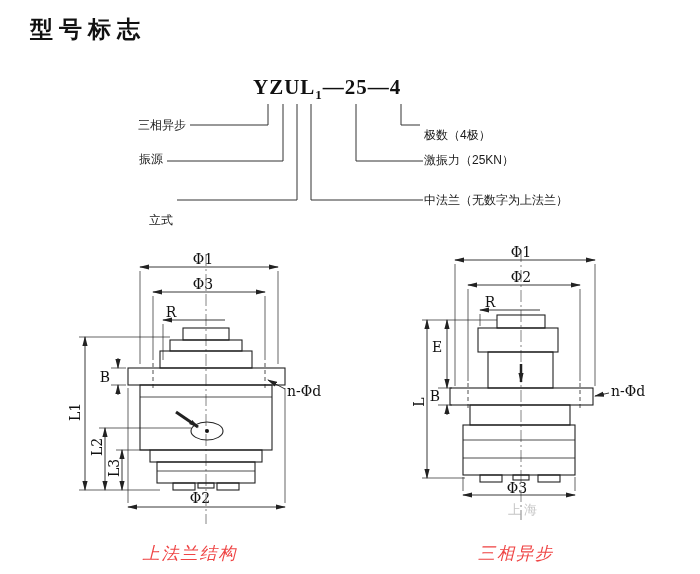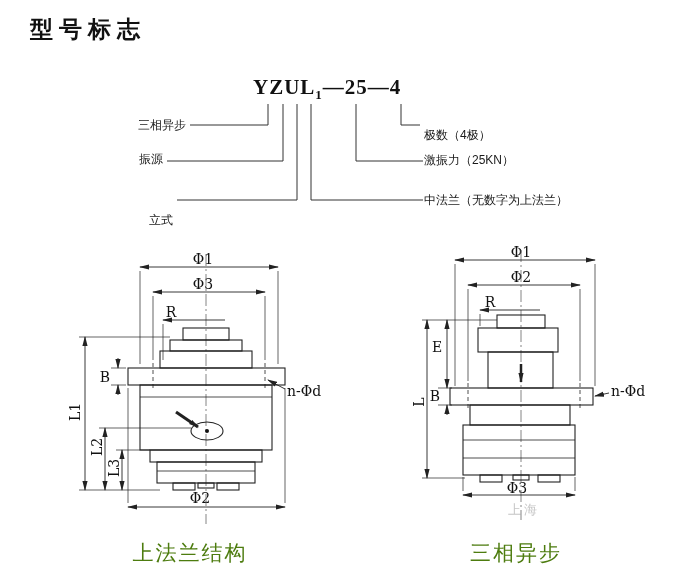--- a/index.html
+++ b/index.html
@@ -22,22 +22,22 @@
     position:absolute; font-size:12px; color:#1a1a1a; white-space:nowrap;
     line-height:16px;
   }
   .dim {
     position:absolute; font-family:"DejaVu Serif", serif; font-size:14px;
     color:#111; white-space:nowrap; transform:translate(-50%,-50%);
     line-height:15px;
   }
   .dim.rot { transform:translate(-50%,-50%) rotate(-90deg); }
   .caption {
-    position:absolute; font-size:21px; color:#4d7c0f; letter-spacing:2px;
-    white-space:nowrap; transform:translate(-50%,-50%);
+    position:absolute; font-size:17px; color:#ef4444; letter-spacing:2px;
+    white-space:nowrap; transform:translate(-50%,-50%);font-style:italic;
   }
   .watermark {
     position:absolute; font-size:13px; color:#c6c6c6; letter-spacing:3px;
     white-space:nowrap; transform:translate(-50%,-50%);
   }
   svg.linework { position:absolute; left:0; top:0; pointer-events:none; }
 </style>
 </head>
 <body>
 

